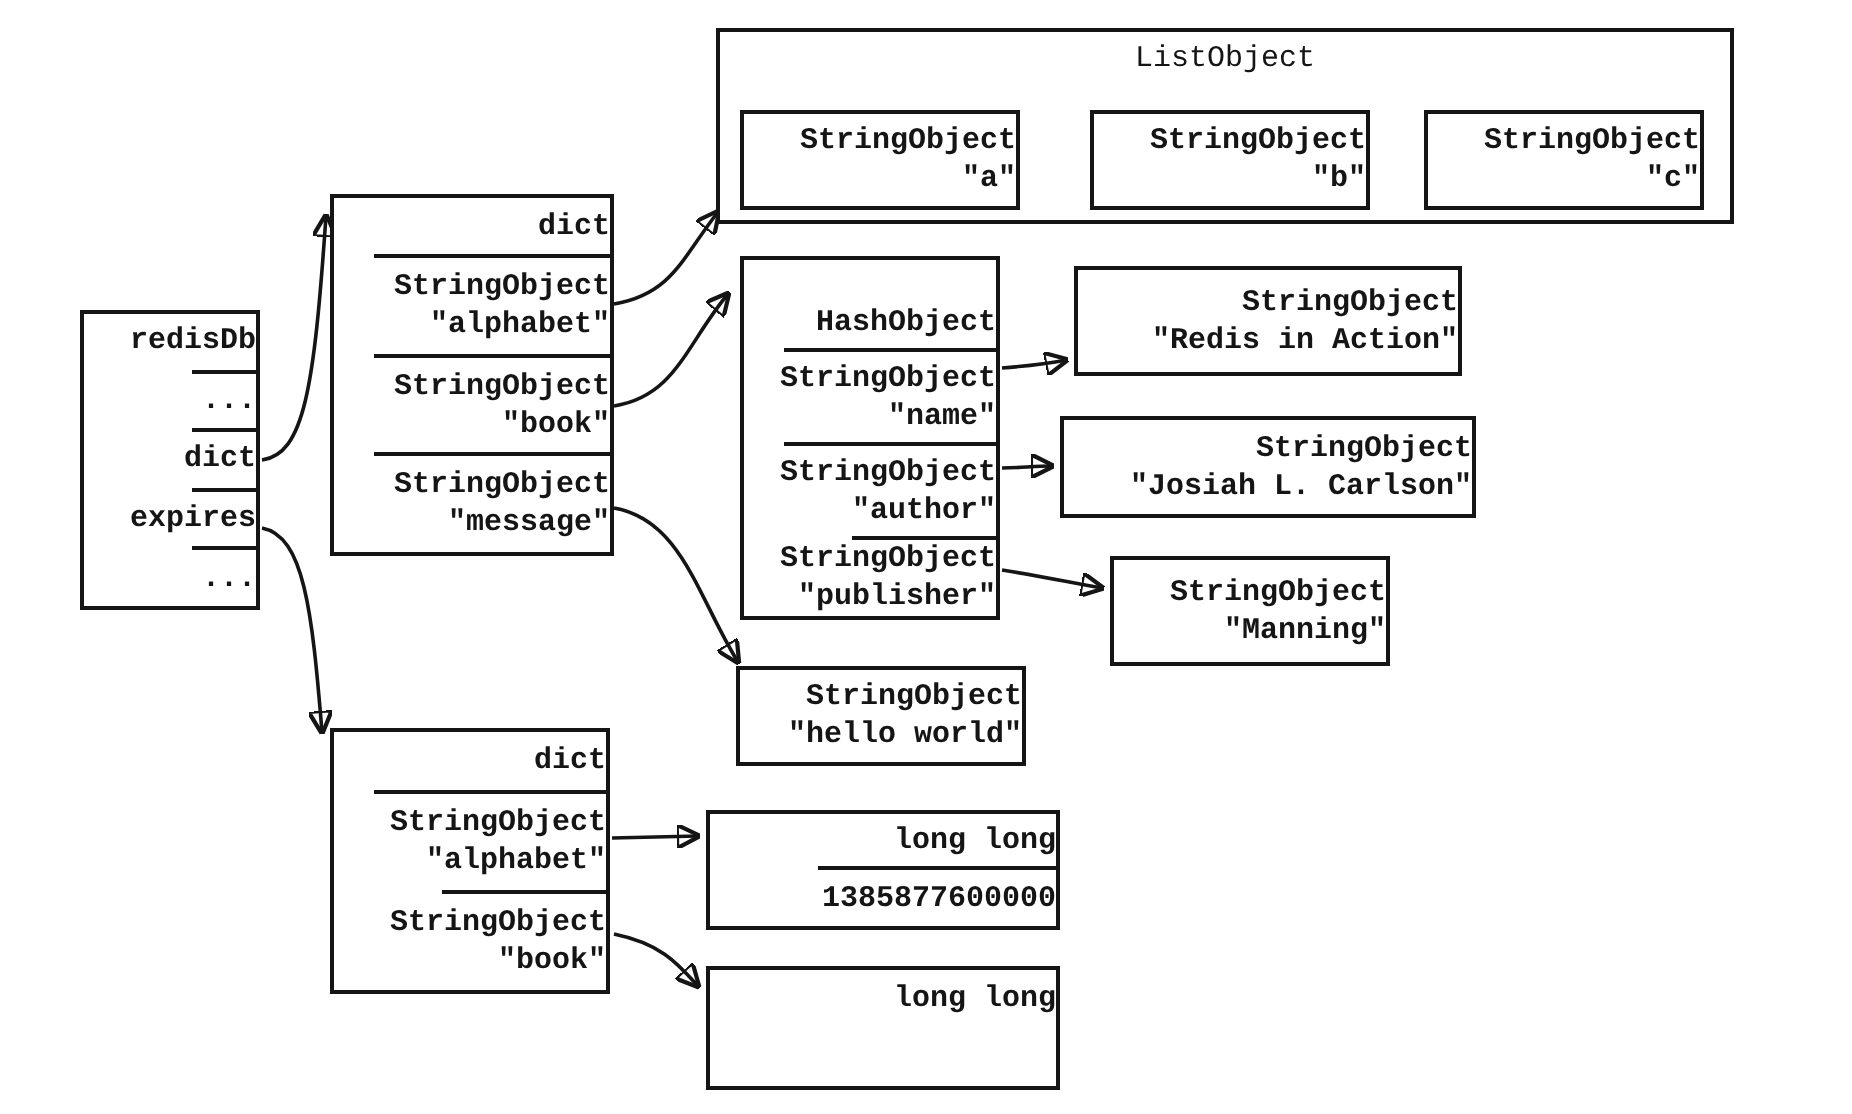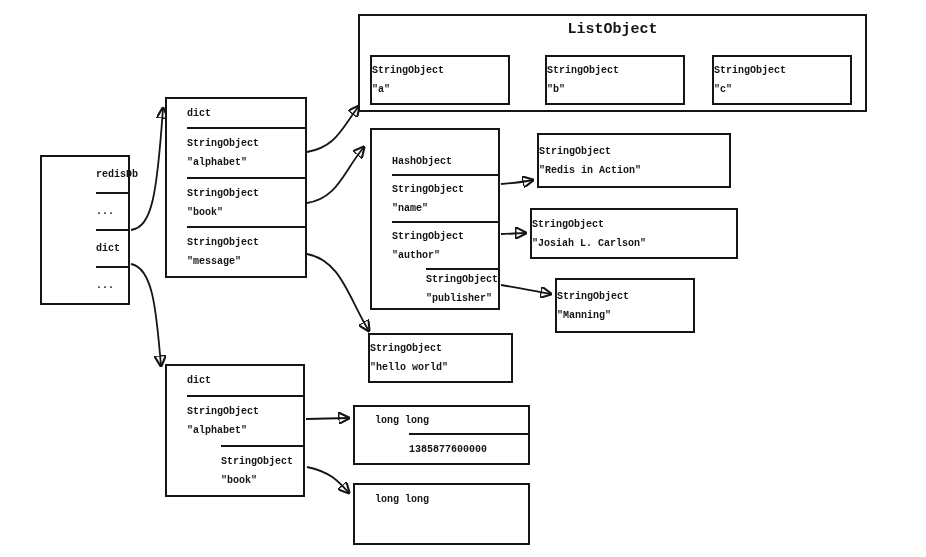--- a/index.html
+++ b/index.html
@@ -1,27 +1,27 @@
 <!DOCTYPE html>
 <html><head>
 <meta charset="utf-8">
 <style>
   * { margin:0; padding:0; box-sizing:border-box; }
   html,body { width:926px; height:557px; background:#ffffff; overflow:hidden; }
   body { position:relative; font-family:"Liberation Mono","DejaVu Sans Mono",monospace; color:#151515; }
   .canvas { position:absolute; left:0; top:0; width:926px; height:557px; background:#ffffff; }
   .box { position:absolute; border:2px solid #151515; background:#ffffff; }
   .stack { display:flex; flex-direction:column;padding-left:20px; }
-  .cell { display:flex; flex-direction:column; align-items:flex-start; justify-content:center;
-          text-align:center; font-weight:bold; font-size:10px; line-height:19px; white-space:pre; }
+  .cell { display:flex; flex-direction:column; align-items:flex-end; justify-content:center;
+          text-align:center; font-weight:bold; font-size:15px; line-height:19px; white-space:pre; }
   .stack .cell + .cell { border-top:2px solid #151515; }
   .hdr { font-weight:bold; }
   .grow { flex:1;margin-left:34px; }
   .title { position:absolute; left:0; right:0; top:5px; text-align:center;
-           font-weight:bold; font-size:15px; }
+           font-weight:normal; font-size:15px; }
   svg.arrows { position:absolute; left:0; top:0; width:926px; height:557px; pointer-events:none; }
   svg.arrows path { stroke:#151515; stroke-width:1.8; fill:none; }
 </style>
 </head>
 <body>
 
 <div class="canvas">
 
   <svg class="arrows" viewBox="0 0 926 557">
     <defs>
@@ -40,20 +40,21 @@
     <path d="M 306 419 L 349 418" marker-end="url(#ah)"></path>
     <path d="M 307 467 C 331 472 339 482 349 493" marker-end="url(#ah)"></path>
     <path d="M 511 80 L 541 80" marker-end="url(#ah)"></path>
     <path d="M 686 80 L 708 80" marker-end="url(#ah)"></path>
   </svg>
 
   <div class="box stack" style="left:40px; top:155px; width:90px; height:150px;">
     <div class="cell grow"><span>redisDb</span></div>
     <div class="cell grow"><span>...</span></div>
     <div class="cell grow"><span>dict</span></div>
+    <div class="cell grow"><span>expires</span></div>
     <div class="cell grow"><span>...</span></div>
   </div>
 
   <div class="box stack" style="left:165px; top:97px; width:142px; height:181px;">
     <div class="cell hdr" style="height:28px;"><span>dict</span></div>
     <div class="cell" style="height:50px;">
       <span>StringObject</span>
       <span>"alphabet"</span>
     </div>
     <div class="cell" style="height:49px;">

